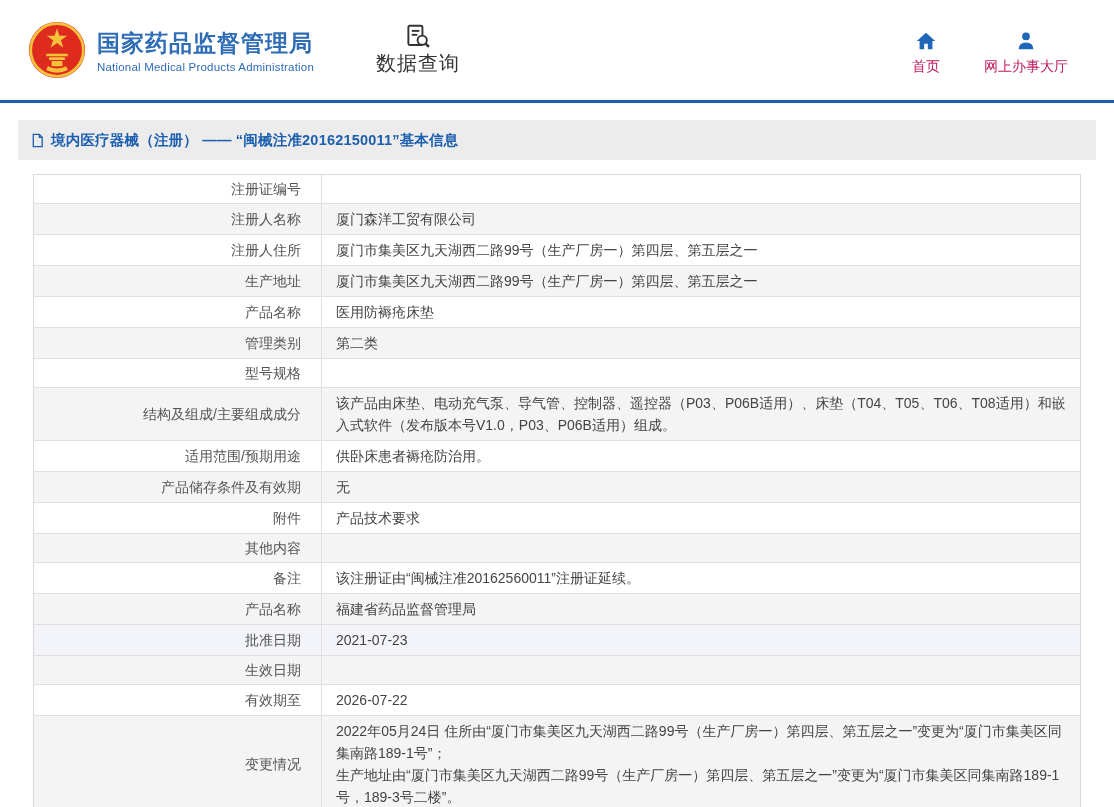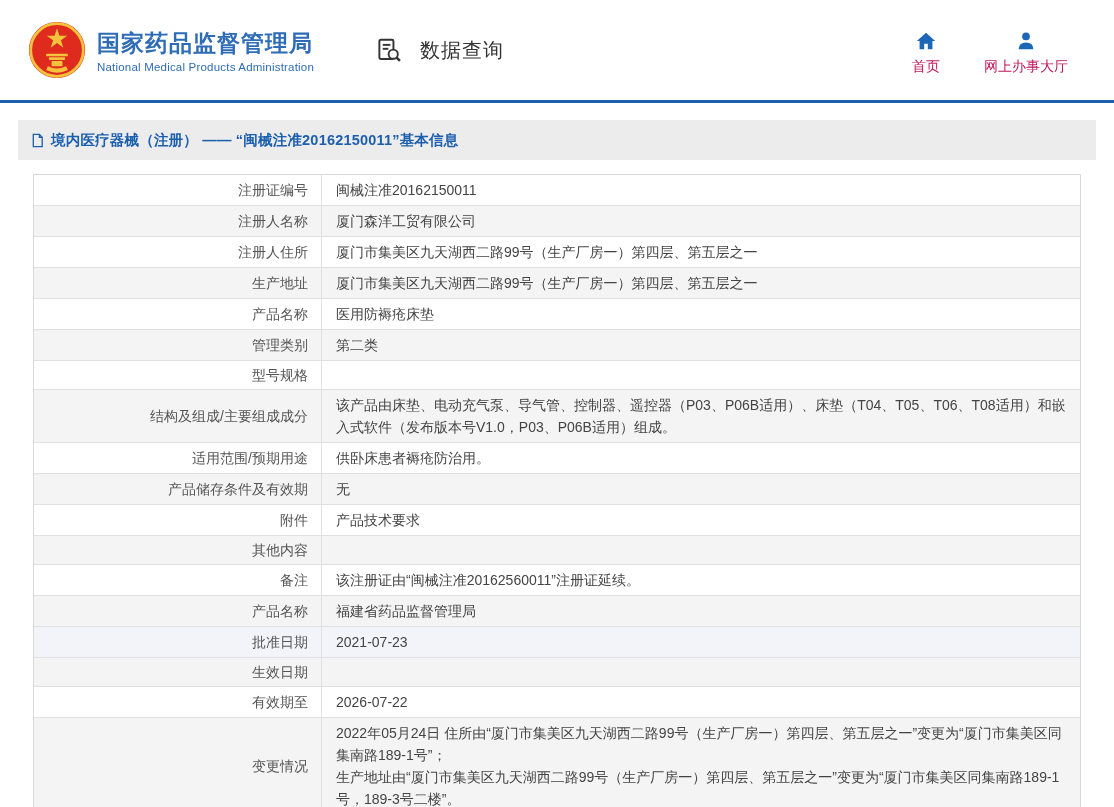--- a/index.html
+++ b/index.html
@@ -6,21 +6,21 @@
   html, body { width: 1114px; height: 807px; overflow: hidden; background: #fff;
     font-family: "Liberation Sans", "DejaVu Sans", sans-serif; }
 
   
   .header { height: 100px; display: flex; align-items: center; padding: 0 46px 0 28px; background: #fff; }
   .logo-block { display: flex; align-items: center; gap: 11px; }
   .emblem { width: 58px; height: 58px; flex: 0 0 auto; }
   .org-names { display: flex; flex-direction: column; }
   .org-zh { font-size: 23px; font-weight: bold; color: #2e6cb5; letter-spacing: 1px; line-height: 32px; }
   .org-en { font-size: 11.5px; color: #2e6cb5; margin-top: 2px; letter-spacing: .2px; }
-  .data-query { display: flex; align-items: center; gap: 17px; margin-left: 62px; cursor: pointer; }
+  .data-query { display: flex; align-items: center; gap: 0; margin-left: 62px; cursor: pointer; flex-direction: column; }
   .data-query svg { width: 27px; height: 27px; }
   .data-query-label { font-size: 20px; color: #333; letter-spacing: 1px; }
   .header-spacer { flex: 1; }
   .top-nav { display: flex; gap: 44px; padding-top: 6px; }
   .nav-item { display: flex; flex-direction: column; align-items: center; gap: 6px; cursor: pointer; }
   .nav-item svg { width: 22px; height: 22px; }
   .nav-label { font-size: 14px; color: #be185d; white-space: nowrap; }
 
   .blue-rule { height: 3px; background: #1b5fad; }
 
@@ -32,21 +32,21 @@
   .breadcrumb-text { font-size: 14.5px; color: #1c5fae; font-weight: 600; letter-spacing: .2px; }
 
   
   .detail-table { margin: 14px 15px 0 15px; border: 1px solid #d9d9d9; border-bottom: none; }
   .trow { display: flex; align-items: stretch; border-bottom: 1px solid #e0e0e0; min-height: 29px; }
   .trow:last-child { border-bottom: 1px solid #d9d9d9; }
   .trow.white { background: #fff; }
   .trow.gray  { background: #f4f4f4; }
   .trow.blue  { background: #f2f4fa; }
   .tlabel { width: 288px; flex: 0 0 auto; display: flex; align-items: center; justify-content: flex-end;
-    text-align: right; padding: 4px 13px 4px 8px; color: #555; font-size: 14px;
+    text-align: right; padding: 4px 20px 4px 8px; color: #555; font-size: 14px;
     border-right: 1px solid #e0e0e0; line-height: 20px; }
   .tvalue { flex: 1; display: flex; align-items: center; padding: 4px 14px; color: #444;
     font-size: 14px; line-height: 22px; }
   .tvalue .text { white-space: pre-line; }
 </style>
 </head>
 <body>
 
 <div class="header">
   <div class="logo-block">
@@ -102,23 +102,20 @@
     <svg viewBox="0 0 16 16" fill="none" stroke="#1c5fae" stroke-width="1.4">
       <path d="M3.5 1.5 H10 L13 4.5 V14.5 H3.5 Z"></path>
       <path d="M10 1.5 V4.5 H13"></path>
     </svg>
     <span class="breadcrumb-text">境内医疗器械（注册） —— “闽械注准20162150011”基本信息</span>
   </div>
 
   <div class="detail-table">
       <div class="trow white">
         <div class="tlabel">注册证编号</div>
-        <div class="tvalue">
-          <span class="text">闽械注准20162150011</span>
-        </div>
       </div>
       <div class="trow gray">
         <div class="tlabel">注册人名称</div>
         <div class="tvalue">
           <span class="text">厦门森洋工贸有限公司</span>
         </div>
       </div>
       <div class="trow white">
         <div class="tlabel">注册人住所</div>
         <div class="tvalue">

